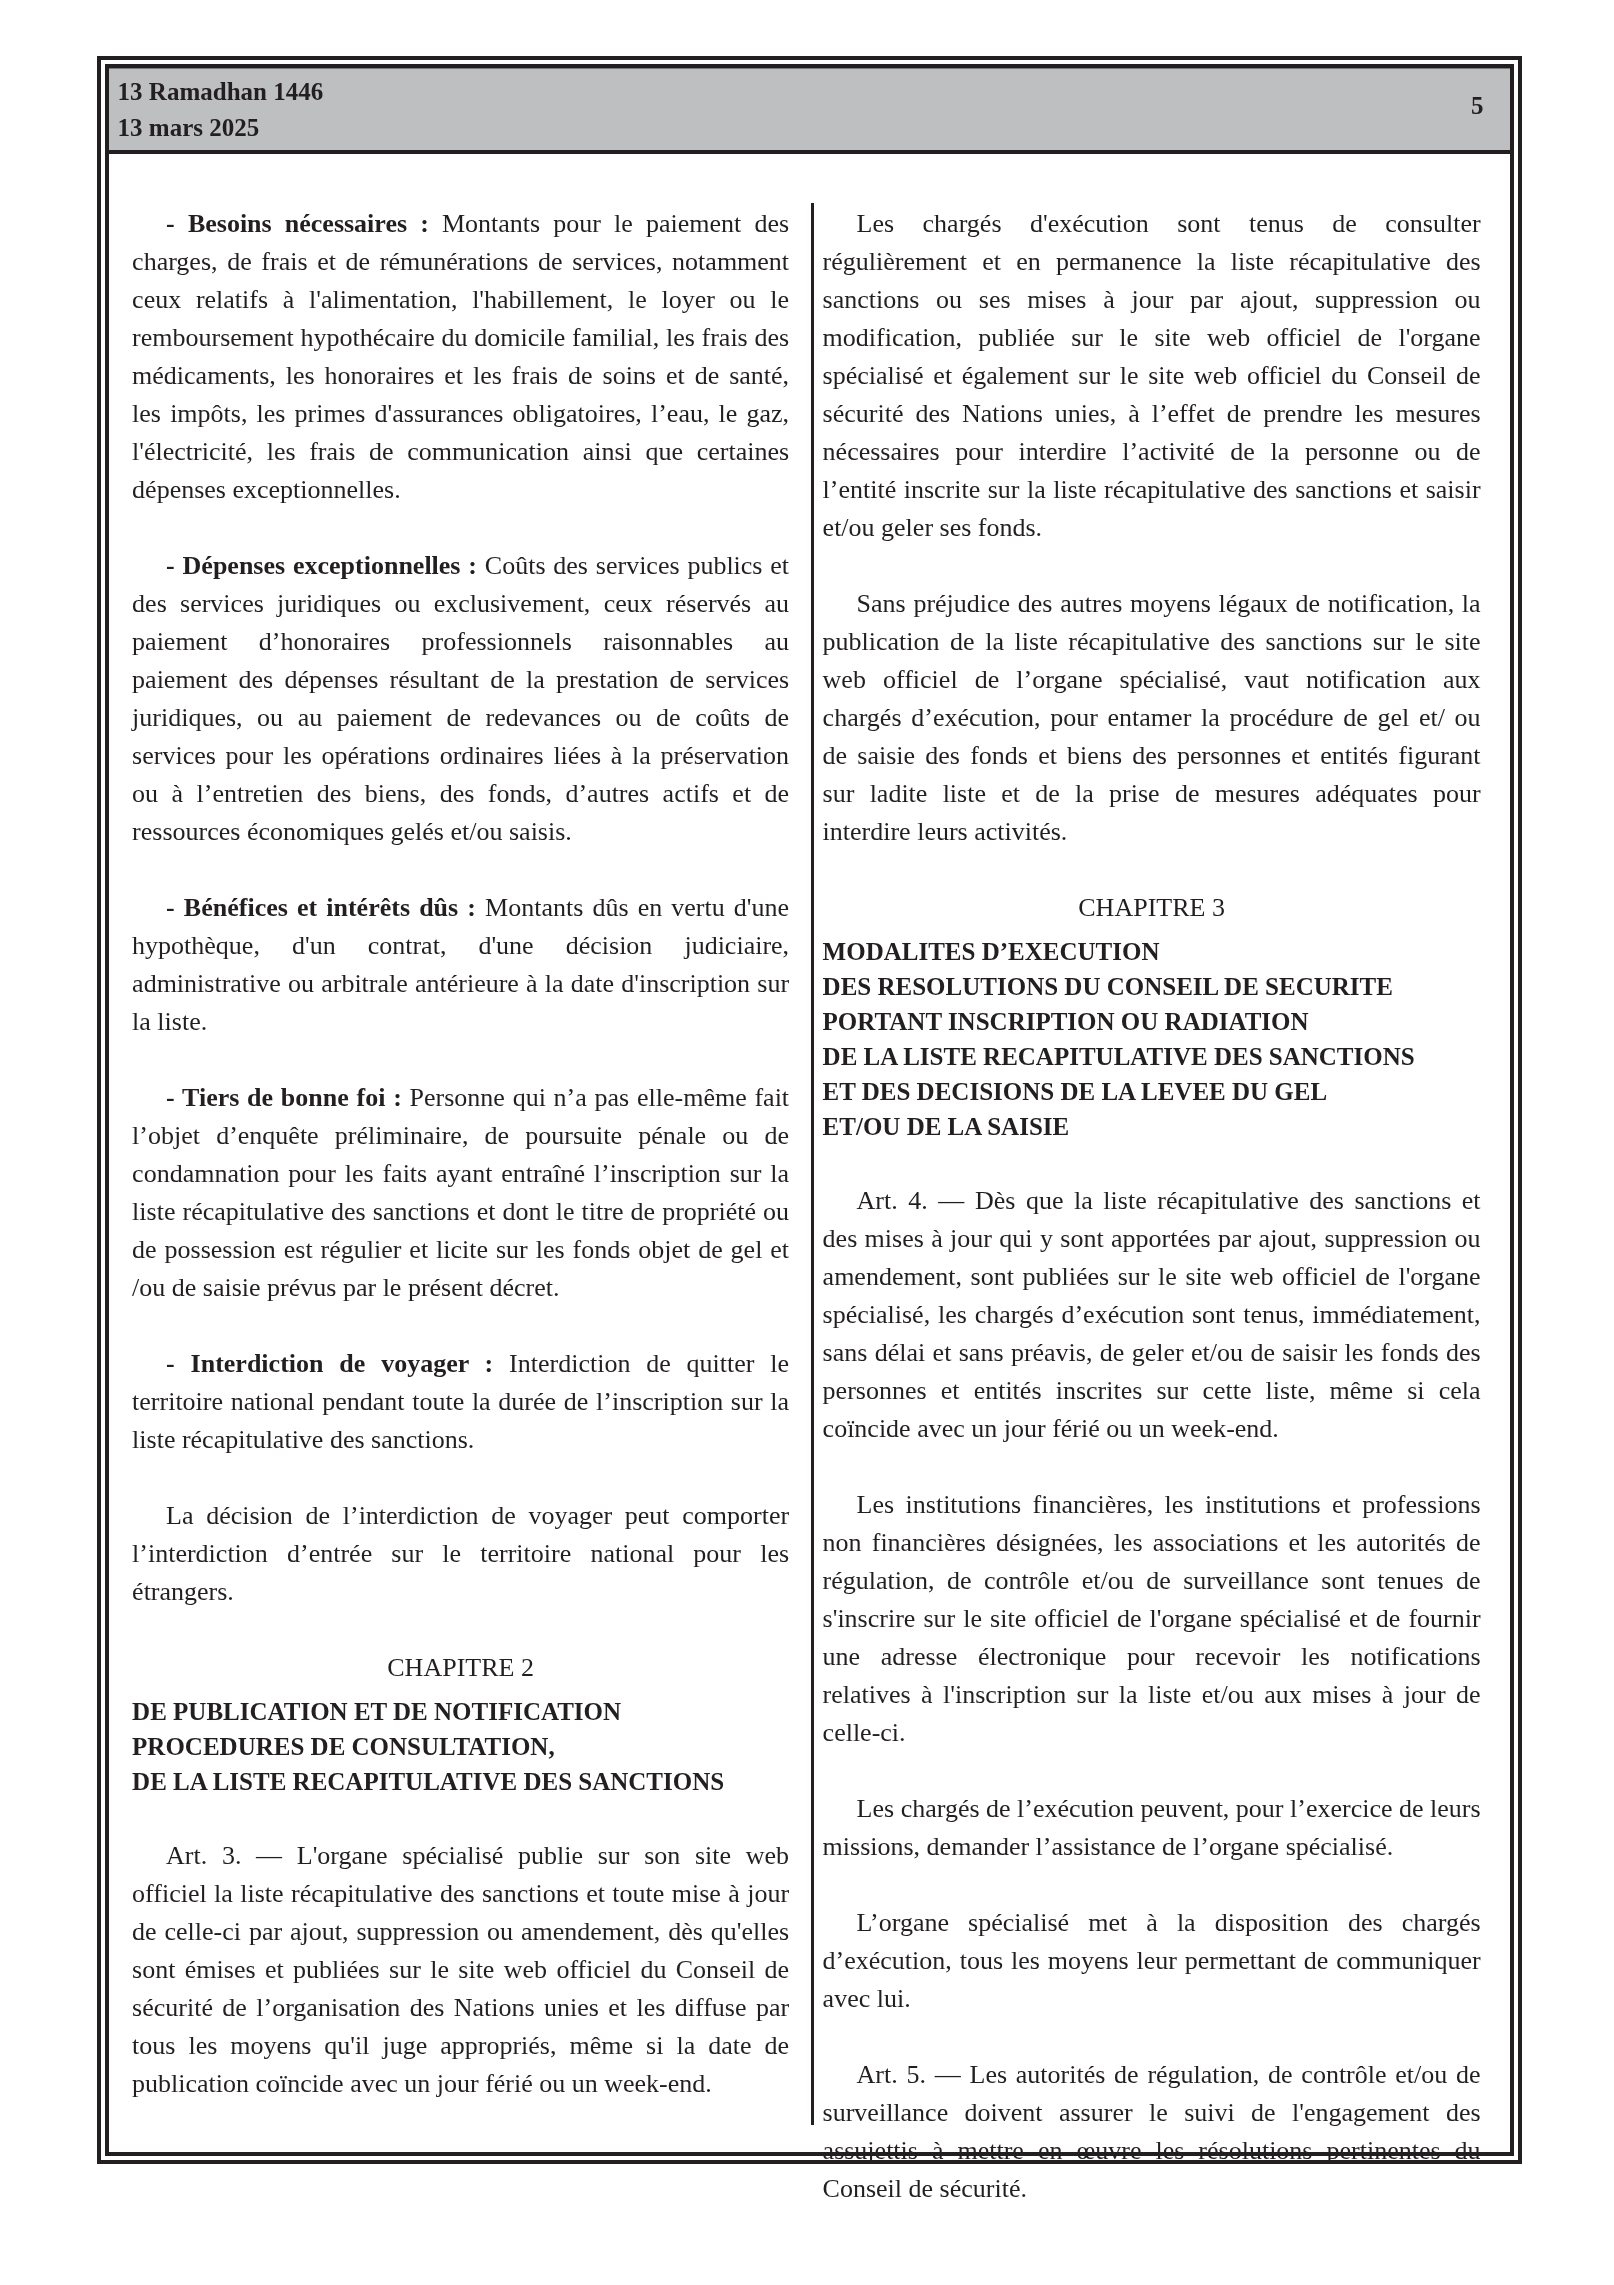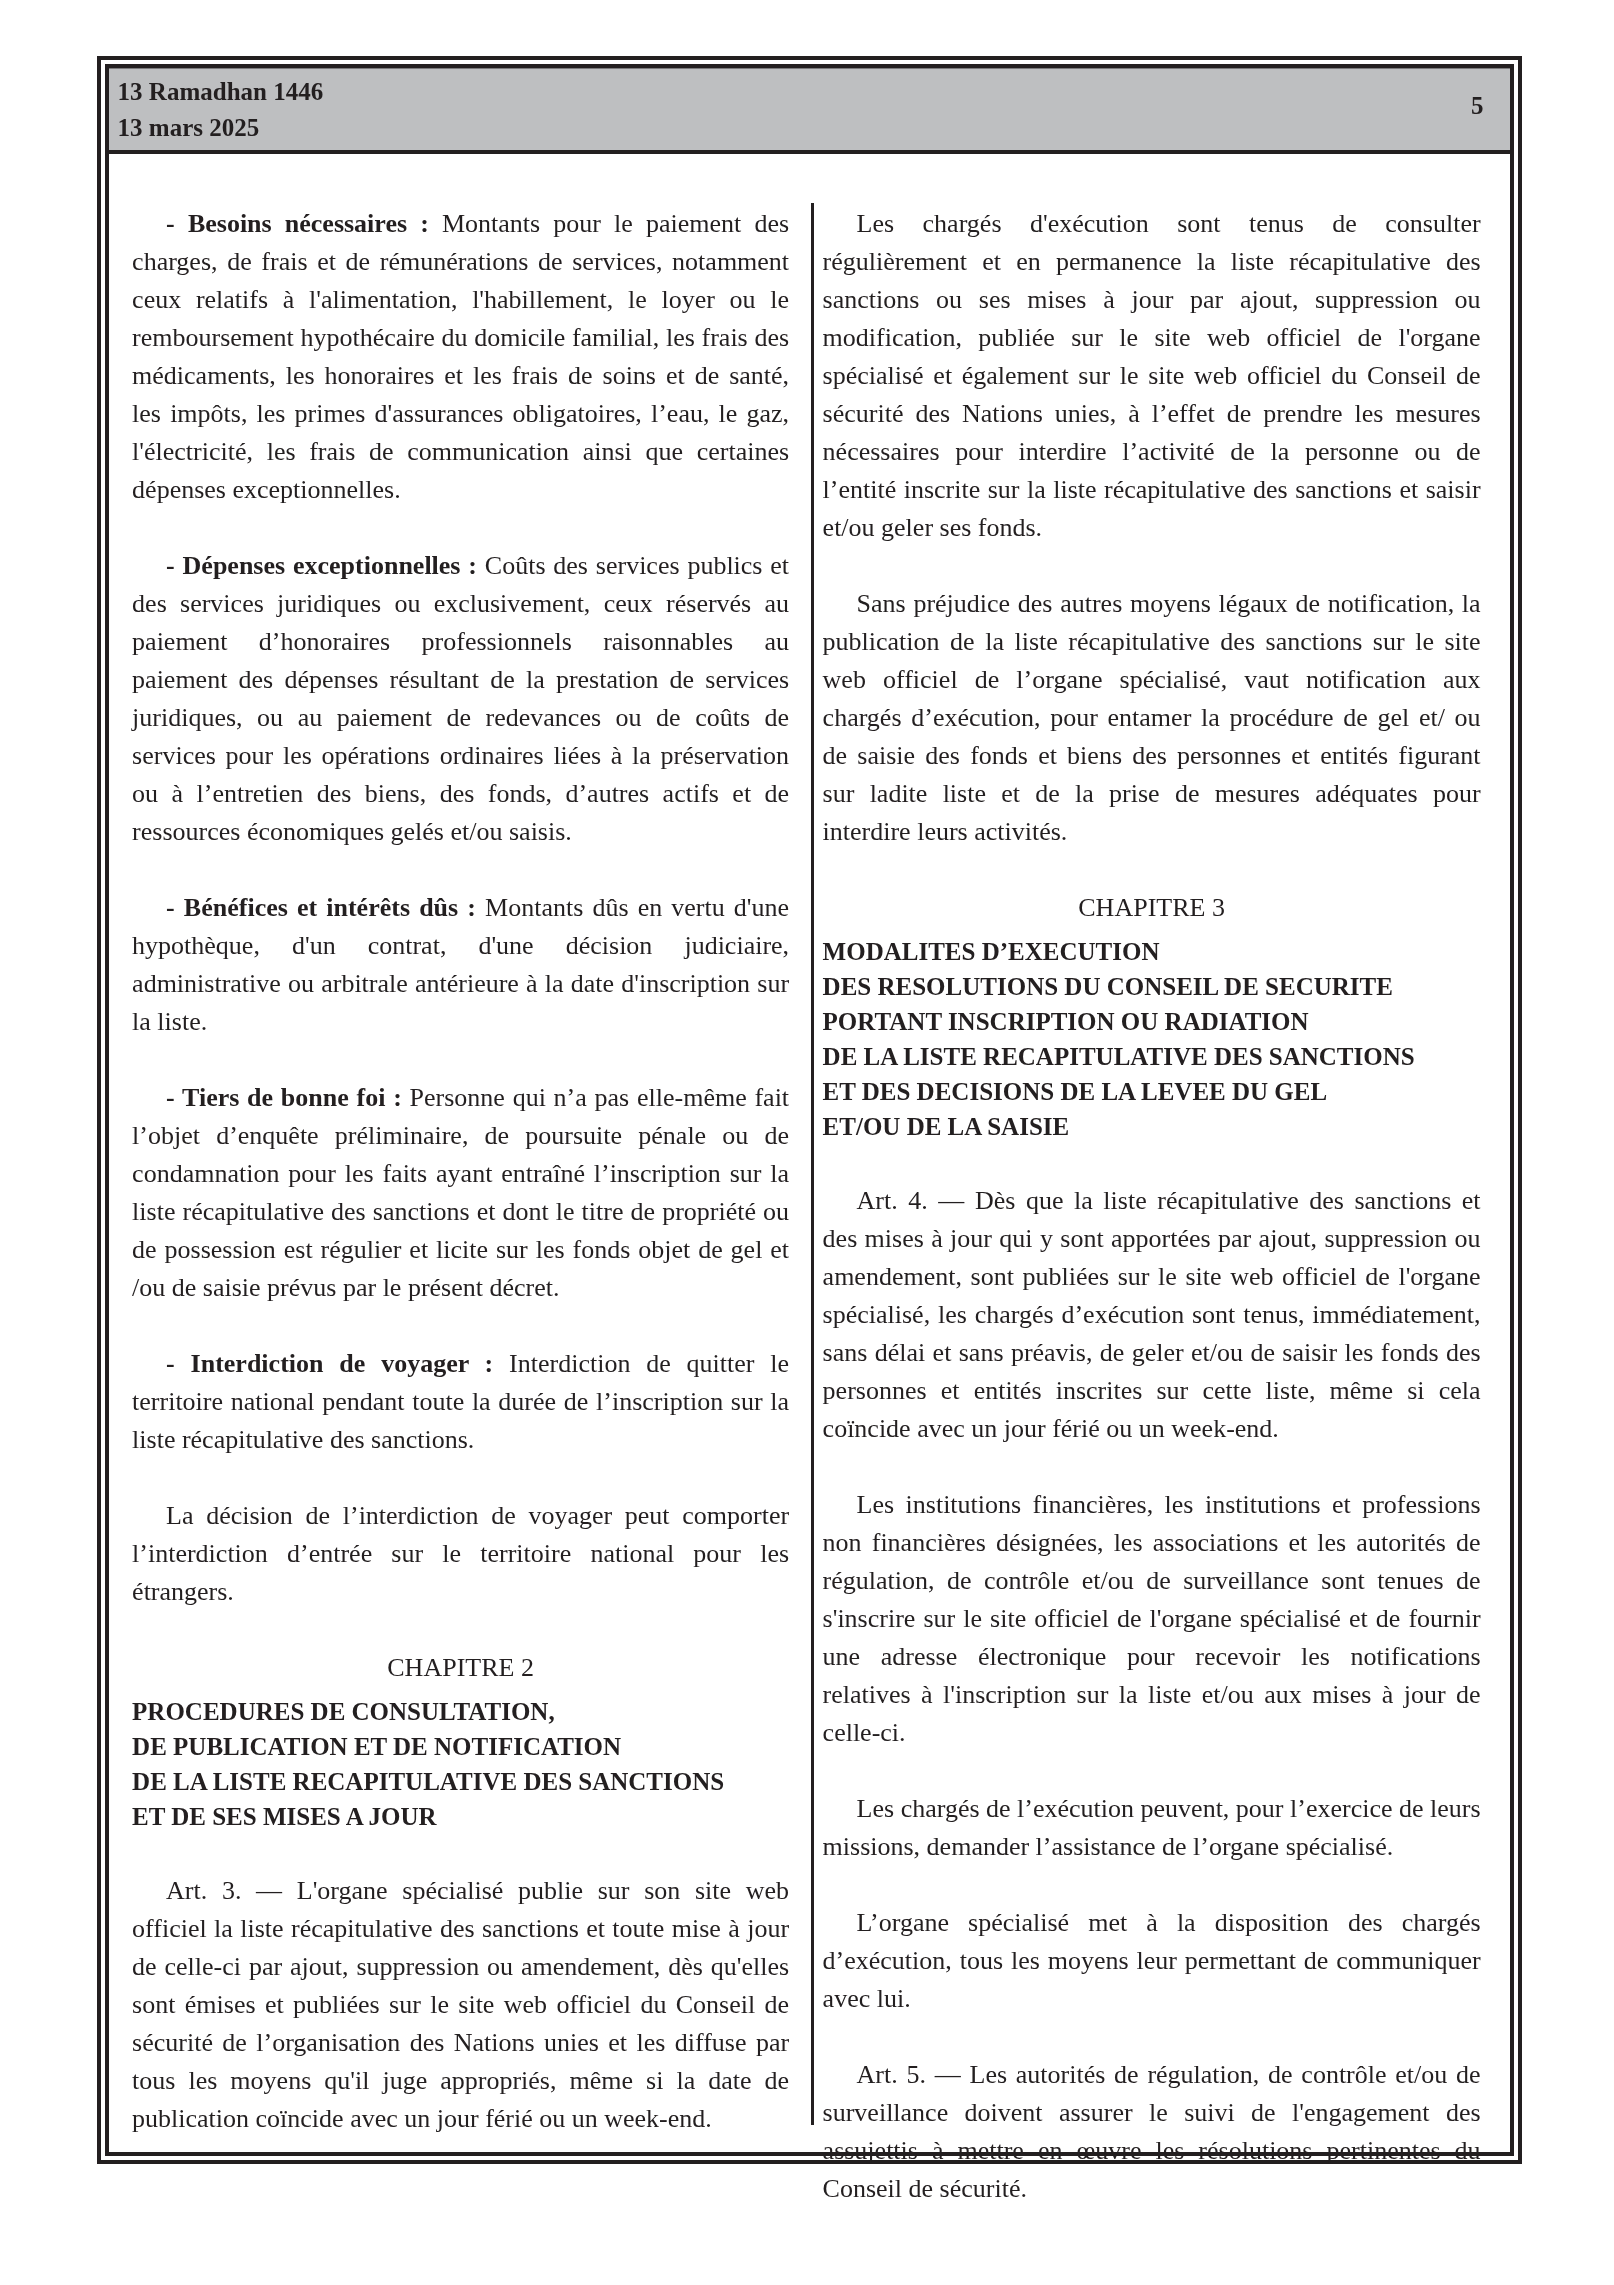--- a/index.html
+++ b/index.html
@@ -52,24 +52,23 @@
     <div class="col col-left">
       <p class="para"><b>- Besoins nécessaires :</b><span> Montants pour le paiement des charges, de frais et de rémunérations de services, notamment ceux relatifs à l'alimentation, l'habillement, le loyer ou le remboursement hypothécaire du domicile familial, les frais des médicaments, les honoraires et les frais de soins et de santé, les impôts, les primes d'assurances obligatoires, l’eau, le gaz, l'électricité, les frais de communication ainsi que certaines dépenses exceptionnelles.</span></p>
       <p class="para"><b>- Dépenses exceptionnelles :</b><span> Coûts des services publics et des services juridiques ou exclusivement, ceux réservés au paiement d’honoraires professionnels raisonnables au paiement des dépenses résultant de la prestation de services juridiques, ou au paiement de redevances ou de coûts de services pour les opérations ordinaires liées à la préservation ou à l’entretien des biens, des fonds, d’autres actifs et de ressources économiques gelés et/ou saisis.</span></p>
       <p class="para"><b>- Bénéfices et intérêts dûs :</b><span> Montants dûs en vertu d'une hypothèque, d'un contrat, d'une décision judiciaire, administrative ou arbitrale antérieure à la date d'inscription sur la liste.</span></p>
       <p class="para"><b>- Tiers de bonne foi :</b><span> Personne qui n’a pas elle-même fait l’objet d’enquête préliminaire, de poursuite pénale ou de condamnation pour les faits ayant entraîné l’inscription sur la liste récapitulative des sanctions et dont le titre de propriété ou de possession est régulier et licite sur les fonds objet de gel et /ou de saisie prévus par le présent décret.</span></p>
       <p class="para"><b>- Interdiction de voyager :</b><span> Interdiction de quitter le territoire national pendant toute la durée de l’inscription sur la liste récapitulative des sanctions.</span></p>
       <p class="para">La décision de l’interdiction de voyager peut comporter l’interdiction d’entrée sur le territoire national pour les étrangers.</p>
 
       <div class="chap-label">CHAPITRE 2</div>
       <div class="chap-title">
+        <div>DE PUBLICATION ET DE NOTIFICATION</div>
         <div>PROCEDURES DE CONSULTATION,</div>
-        <div>DE PUBLICATION ET DE NOTIFICATION</div>
         <div>DE LA LISTE RECAPITULATIVE DES SANCTIONS</div>
-        <div>ET DE SES MISES A JOUR</div>
       </div>
       <p class="para">Art. 3. — L'organe spécialisé publie sur son site web officiel la liste récapitulative des sanctions et toute mise à jour de celle-ci par ajout, suppression ou amendement, dès qu'elles sont émises et publiées sur le site web officiel du Conseil de sécurité de l’organisation des Nations unies et les diffuse par tous les moyens qu'il juge appropriés, même si la date de publication coïncide avec un jour férié ou un week-end.</p>
     </div>
 
     <div class="col col-right">
       <p class="para">Les chargés d'exécution sont tenus de consulter régulièrement et en permanence la liste récapitulative des sanctions ou ses mises à jour par ajout, suppression ou modification, publiée sur le site web officiel de l'organe spécialisé et également sur le site web officiel du Conseil de sécurité des Nations unies, à l’effet de prendre les mesures nécessaires pour interdire l’activité de la personne ou de l’entité inscrite sur la liste récapitulative des sanctions  et saisir et/ou geler ses fonds.</p>
       <p class="para">Sans préjudice des autres moyens légaux de notification, la publication de la liste récapitulative des sanctions sur le site web officiel de l’organe spécialisé, vaut notification aux chargés d’exécution, pour entamer la procédure de gel et/ ou de saisie des fonds et biens des personnes et entités figurant sur ladite liste et de la prise de mesures adéquates pour interdire leurs activités.</p>
 
       <div class="chap-label">CHAPITRE 3</div>
       <div class="chap-title">

